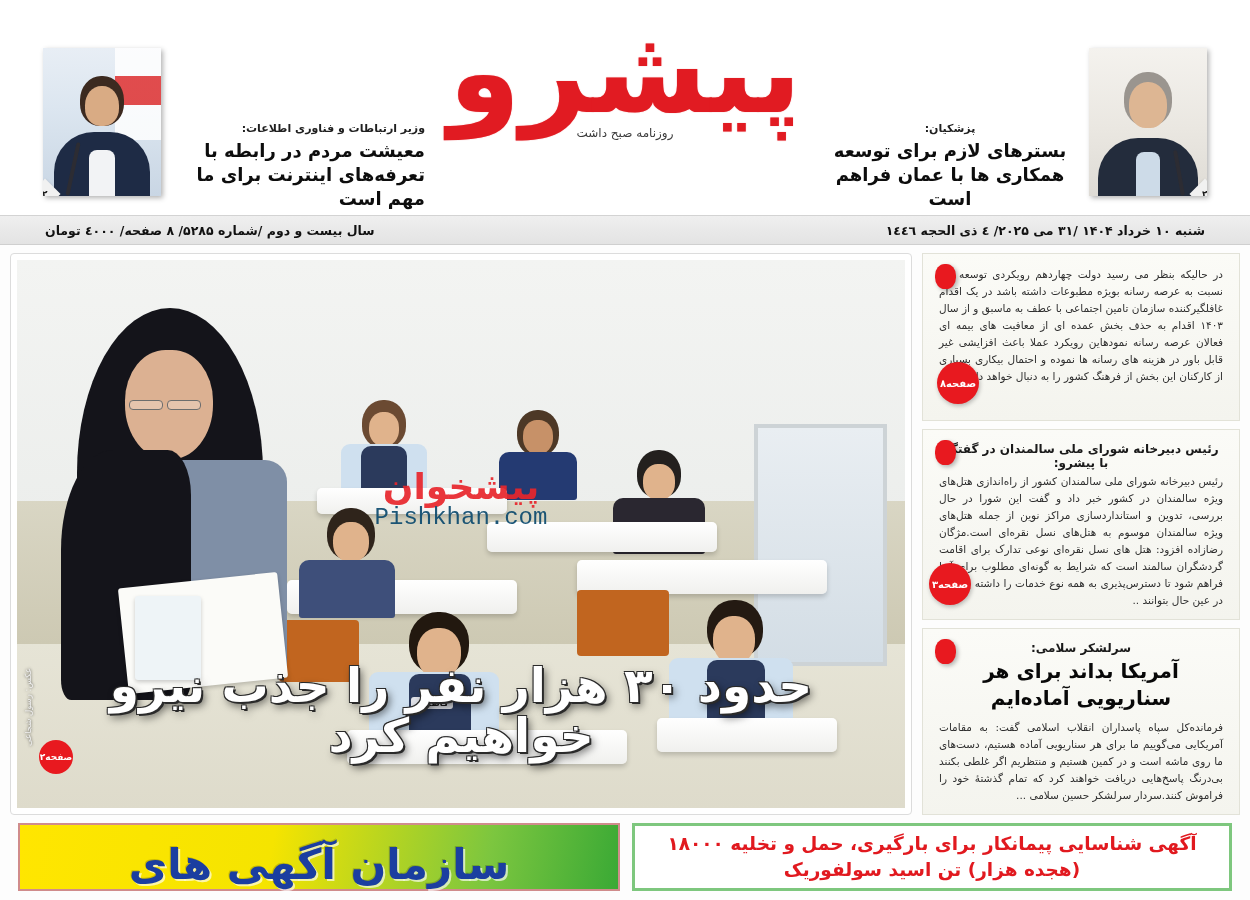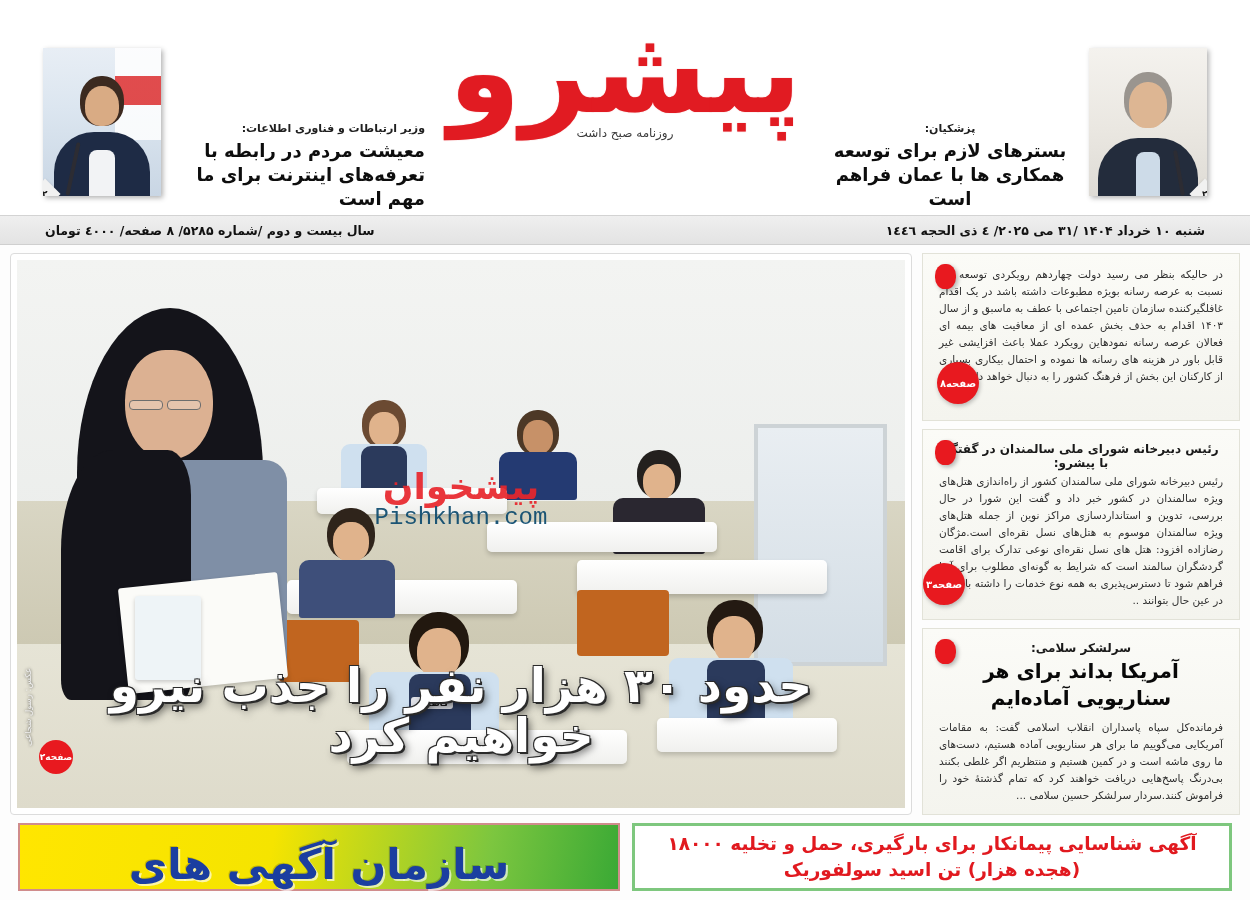--- a/index.html
+++ b/index.html
@@ -469,21 +469,21 @@
       <div class="news-card">
         <div class="card-dot"></div>
         <div class="card-body">در حالیکه بنظر می رسید دولت چهاردهم رویکردی توسعه نگر نسبت به عرصه رسانه بویژه مطبوعات داشته باشد در یک اقدام غافلگیرکننده سازمان تامین اجتماعی با عطف به ماسبق و از سال ۱۴۰۳ اقدام به حذف بخش عمده ای از معافیت های بیمه ای فعالان عرصه رسانه نمودهاین رویکرد عملا باعث افزایشی غیر قابل باور در هزینه های رسانه ها نموده و احتمال بیکاری بسیاری از کارکنان این بخش از فرهنگ کشور را به دنبال خواهد داشت ...</div>
         <div class="page-badge" style="left:14px;bottom:16px;">صفحه۸</div>
       </div>
 
       <div class="news-card">
         <div class="card-dot"></div>
         <div class="card-kicker">رئیس دبیرخانه شورای ملی سالمندان در گفتگو با پیشرو:</div>
         <div class="card-body">رئیس دبیرخانه شورای ملی سالمندان کشور از راه‌اندازی هتل‌های ویژه سالمندان در کشور خبر داد و گفت این شورا در حال بررسی، تدوین و استانداردسازی مراکز نوین از جمله هتل‌های ویژه سالمندان موسوم به هتل‌های نسل نقره‌ای است.مژگان رضازاده افزود: هتل های نسل نقره‌ای نوعی تدارک برای اقامت گردشگران سالمند است که شرایط به گونه‌ای مطلوب برای آنها فراهم شود تا دسترس‌پذیری به همه نوع خدمات را داشته باشند و در عین حال بتوانند ..</div>
-        <div class="page-badge" style="left:0;bottom:14px;">صفحه۳</div>
+        <div class="page-badge" style="left:6px;bottom:14px;">صفحه۳</div>
       </div>
 
       <div class="news-card">
         <div class="card-dot"></div>
         <div class="card-kicker">سرلشکر سلامی:</div>
         <div class="card-title">آمریکا بداند برای هر سناریویی آماده‌ایم</div>
         <div class="card-body">فرمانده‌کل سپاه پاسداران انقلاب اسلامی گفت: به مقامات آمریکایی می‌گوییم ما برای هر سناریویی آماده هستیم، دست‌های ما روی ماشه است و در کمین هستیم و منتظریم اگر غلطی بکنند بی‌درنگ پاسخ‌هایی دریافت خواهند کرد که تمام گذشتۀ خود را فراموش کنند.سردار سرلشکر حسین سلامی ...</div>
 
       </div>
     </div>

